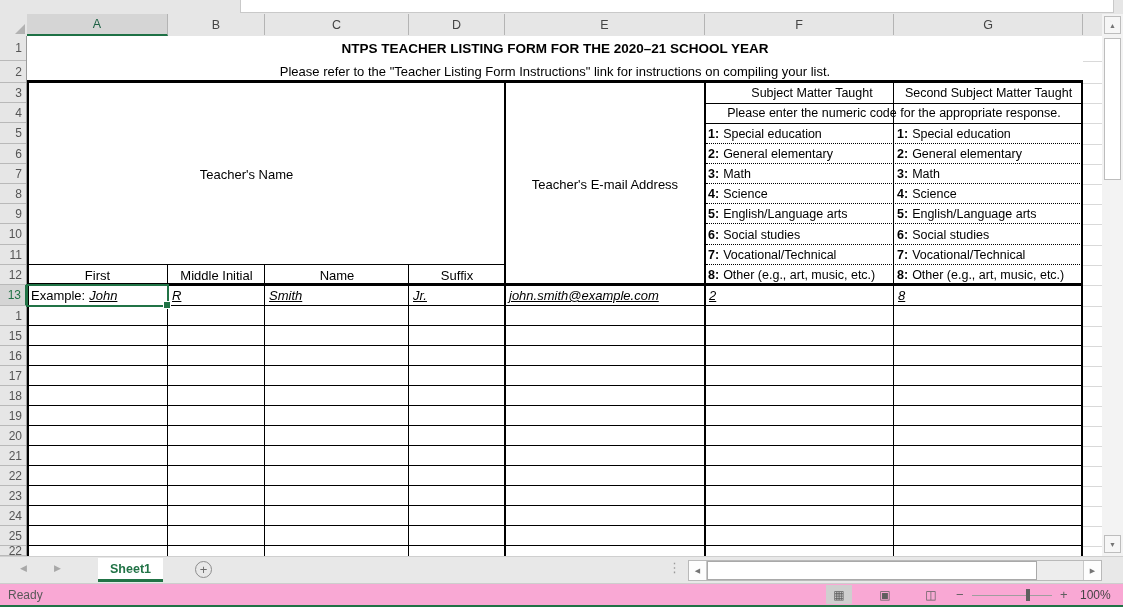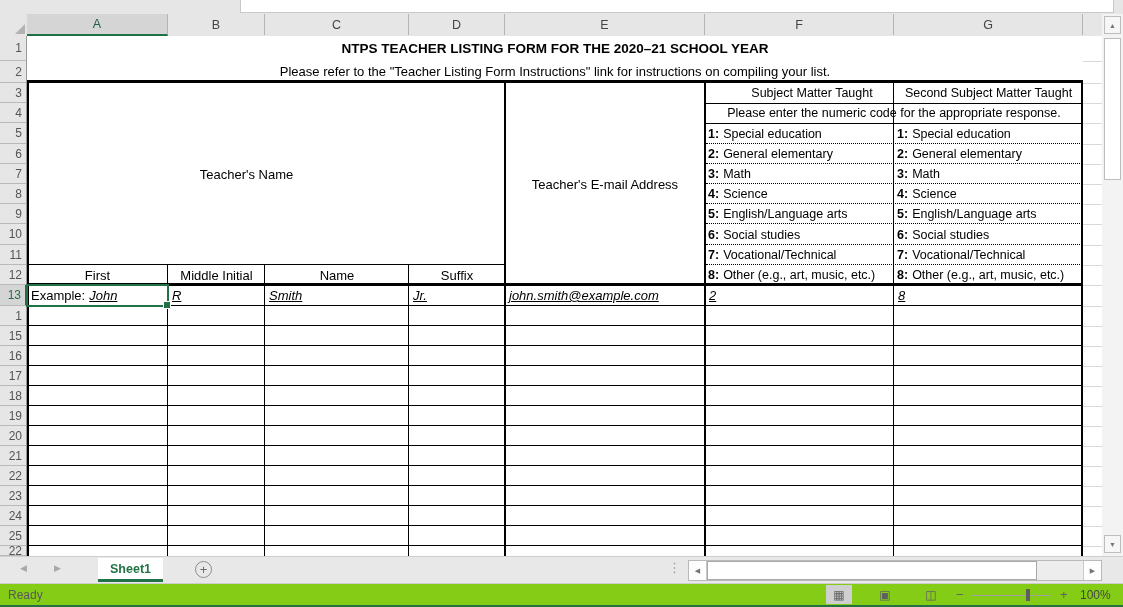--- a/index.html
+++ b/index.html
@@ -40,21 +40,21 @@
   .navarrow{position:absolute;top:6px;font-size:9px;color:#a8a8a8;}
   .sheettab{position:absolute;left:98px;top:1px;width:65px;height:24px;background:#fff;border-bottom:3px solid #217346;
             display:flex;align-items:center;justify-content:center;color:#217346;font-weight:bold;font-size:12.5px;box-sizing:border-box;}
   .addsheet{position:absolute;left:195px;top:4px;width:17px;height:17px;border:1px solid #8c8c8c;border-radius:50%;
             display:flex;align-items:center;justify-content:center;font-size:13px;color:#6a6a6a;box-sizing:border-box;}
   .grip{position:absolute;left:668px;top:3px;font-size:13px;color:#9a9a9a;letter-spacing:-2px;}
   .hscroll{position:absolute;left:688px;top:3px;width:414px;height:21px;background:#ededed;border:1px solid #b9b9b9;box-sizing:border-box;}
   .hbtn{position:absolute;top:0;width:17px;height:19px;background:#fdfdfd;display:flex;align-items:center;justify-content:center;
         font-size:7px;color:#757575;}
   .hthumb{position:absolute;left:18px;top:0;width:330px;height:19px;background:#fff;border:1px solid #a9a9a9;box-sizing:border-box;}
-  .statusbar{left:0;top:583px;width:1123px;height:22px;background:#84cc16;border-top:1px solid #cdcdcd;box-sizing:border-box;}
+  .statusbar{left:0;top:583px;width:1123px;height:22px;background:#f9a8d4;border-top:1px solid #cdcdcd;box-sizing:border-box;}
   .ready{position:absolute;left:8px;top:4px;font-size:12px;color:#595959;}
   .viewbtn{position:absolute;top:1px;width:26px;height:19px;display:flex;align-items:center;justify-content:center;
            font-size:12px;color:#5f5f5f;}
   .viewbtn.on{background:#cfcfcf;}
   .zoomtext{position:absolute;top:3px;font-size:13px;color:#5f5f5f;}
   .zoomtrack{position:absolute;left:972px;top:11px;width:80px;height:1px;background:#9e9e9e;}
   .zoomhandle{position:absolute;left:1026px;top:5px;width:4px;height:12px;background:#5f5f5f;}
   .zoomlabel{position:absolute;left:1080px;top:4px;font-size:12px;color:#444;}
   .greenline{left:0;top:605px;width:1123px;height:2px;background:#217346;}
 </style>

